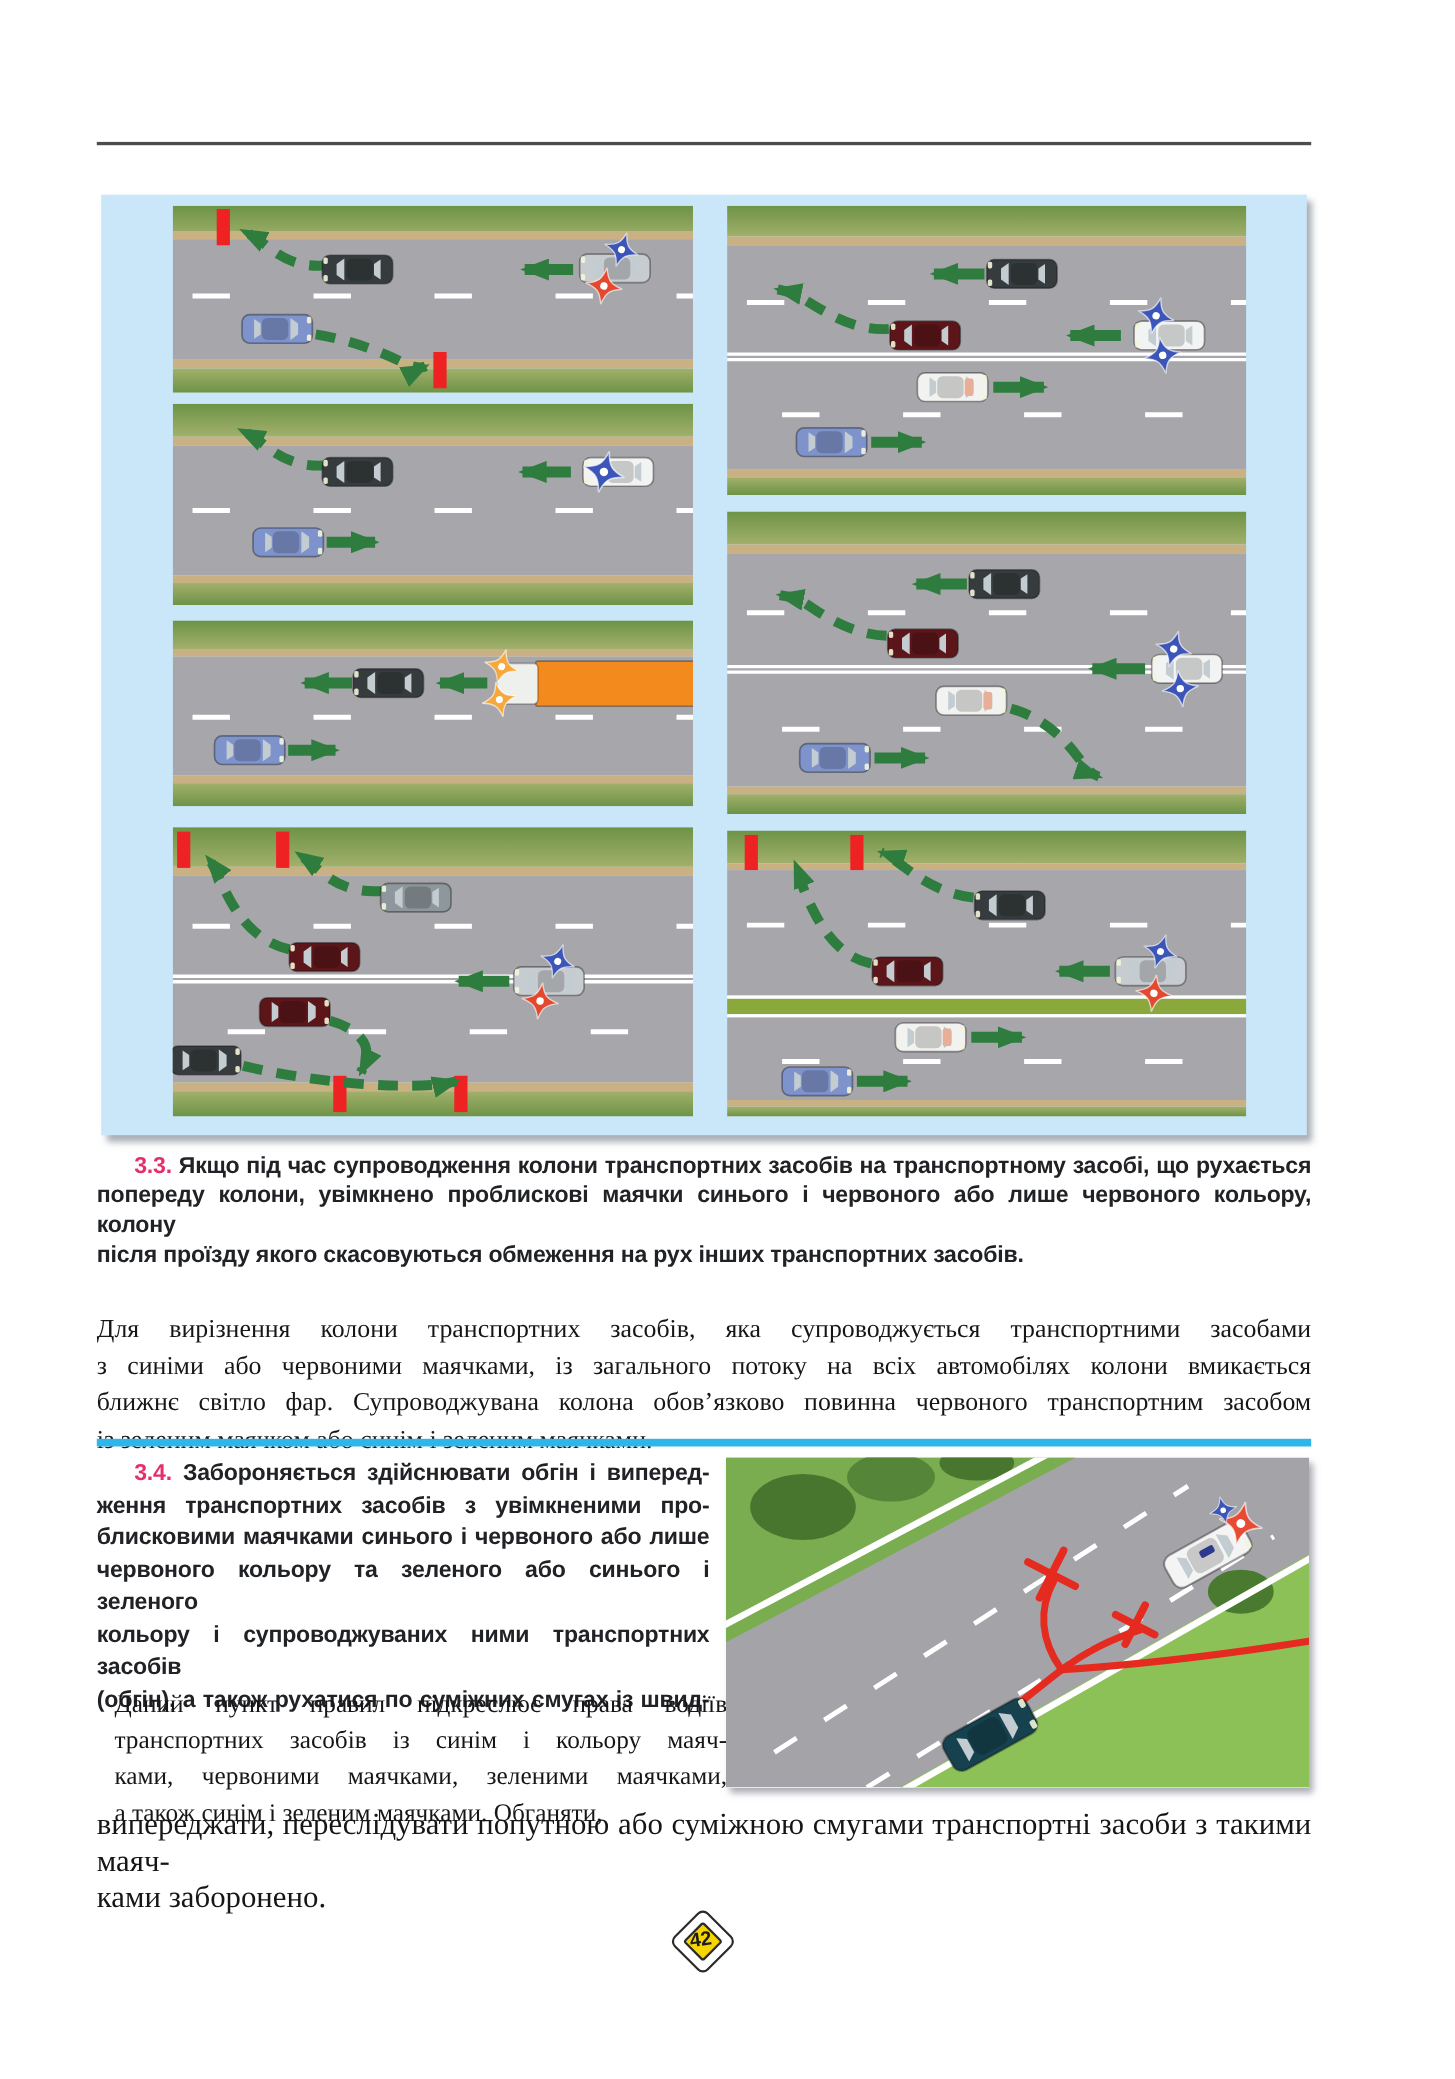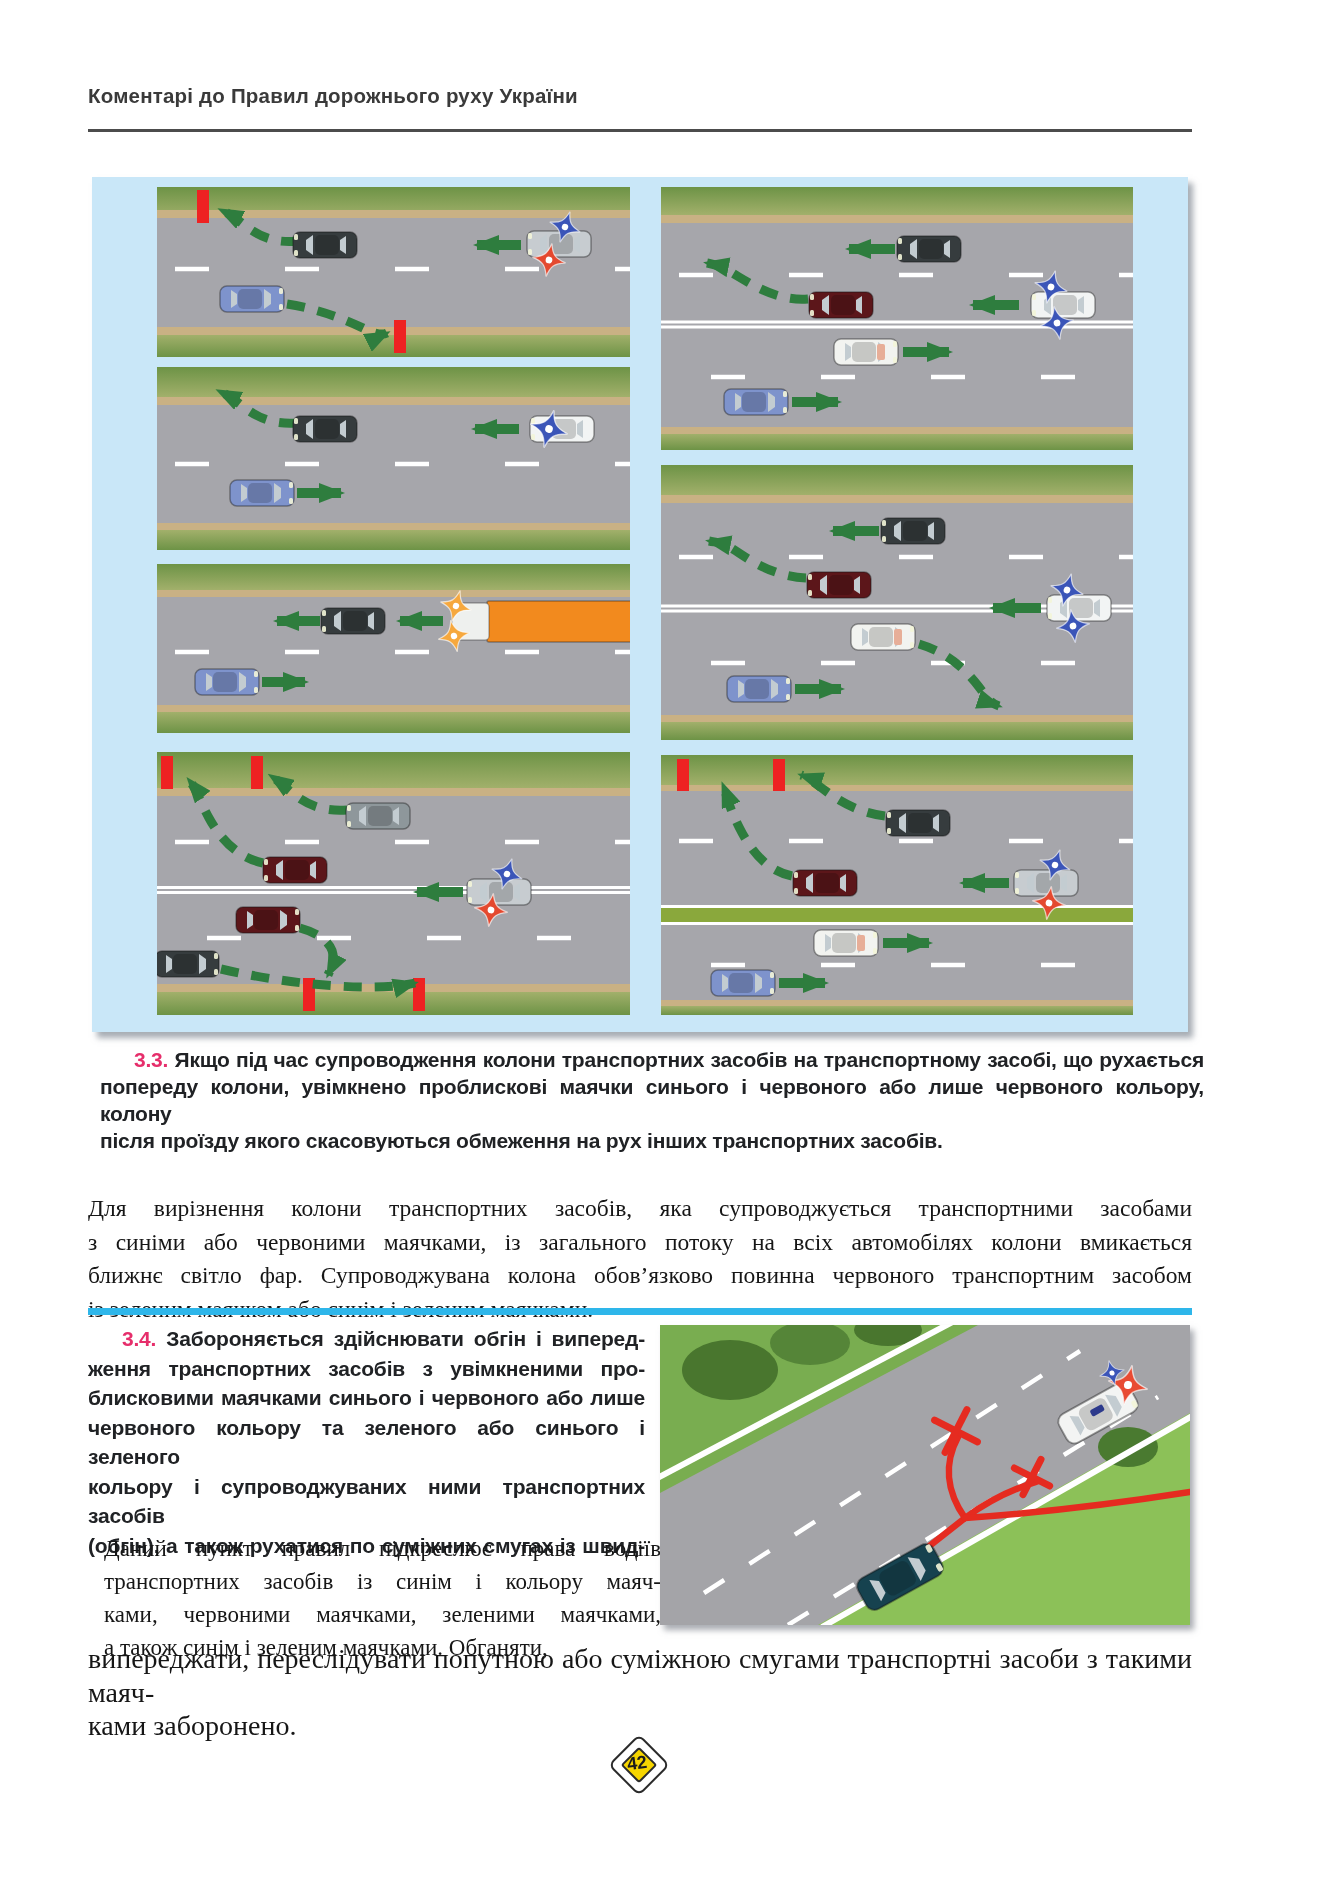--- a/index.html
+++ b/index.html
@@ -14,21 +14,21 @@
          box-shadow:5px 6px 6px rgba(95,105,118,.55);}
   .road{position:absolute;}
   .road svg{display:block;width:100%;height:100%;}
   
   .tline{text-align:justify;text-align-last:justify;}
   .tline-last{text-align-last:left;}
   .indent{text-indent:34px;}
   .para-bold{position:absolute;color:#202225;font:700 21px/27px "Liberation Sans",sans-serif;letter-spacing:-.2px;}
   .sec-num{color:#e62e6b;}
   .para-serif{position:absolute;color:#161616;font:400 23.5px/33.5px "Liberation Serif",serif;}
-  .s33{left:88px;top:1046px;width:1104px;margin-left:12px;}
+  .s33{left:88px;top:1046px;width:1104px;}
   .s33c{left:88px;top:1192px;width:1104px;}
   .cyan-rule{position:absolute;left:88px;top:1308px;width:1104px;height:7px;background:#2eb6ea;}
   .s34{left:88px;top:1324px;width:557px;line-height:29.5px;}
   .s34c{left:104px;top:1532px;width:557px;font-size:23px;line-height:33px;}
   .closing{left:88px;top:1642px;width:1104px;font-size:28px;line-height:33.5px;}
   .illus{position:absolute;left:660px;top:1325px;width:530px;height:300px;
          box-shadow:4px 5px 6px rgba(100,106,116,.55);}
   .illus svg{display:block;width:100%;height:100%;}
   
   .page-sign{position:absolute;left:610px;top:1736px;width:54px;height:54px;}
@@ -66,21 +66,20 @@
       <circle r="3.2" fill="#fff"></circle>
     </g>
     <marker id="ah" markerWidth="26" markerHeight="20" refX="22" refY="10" orient="auto" markerUnits="userSpaceOnUse">
       <path d="M0,0 L26,10 L0,20 Z" fill="#2e7d3e"></path>
     </marker>
   </defs>
 </svg>
 
 <div id="page">
 
-  <div class="hdr-title">Коментарі до Правил дорожнього руху України</div>
   <div class="hdr-rule"></div>
 
   <div class="panel">
 
     <div class="road" style="left:65px;top:10px;width:473px;height:170px">
       <svg viewBox="0 0 473 170">
         <rect width="473" height="31" fill="url(#grassV)"></rect>
           <rect y="23" width="473" height="8" fill="#c9b184"></rect>
         <rect y="31" width="473" height="109" fill="#a6a6ab"></rect>
         <rect y="140" width="473" height="8" fill="#c9b184"></rect>

